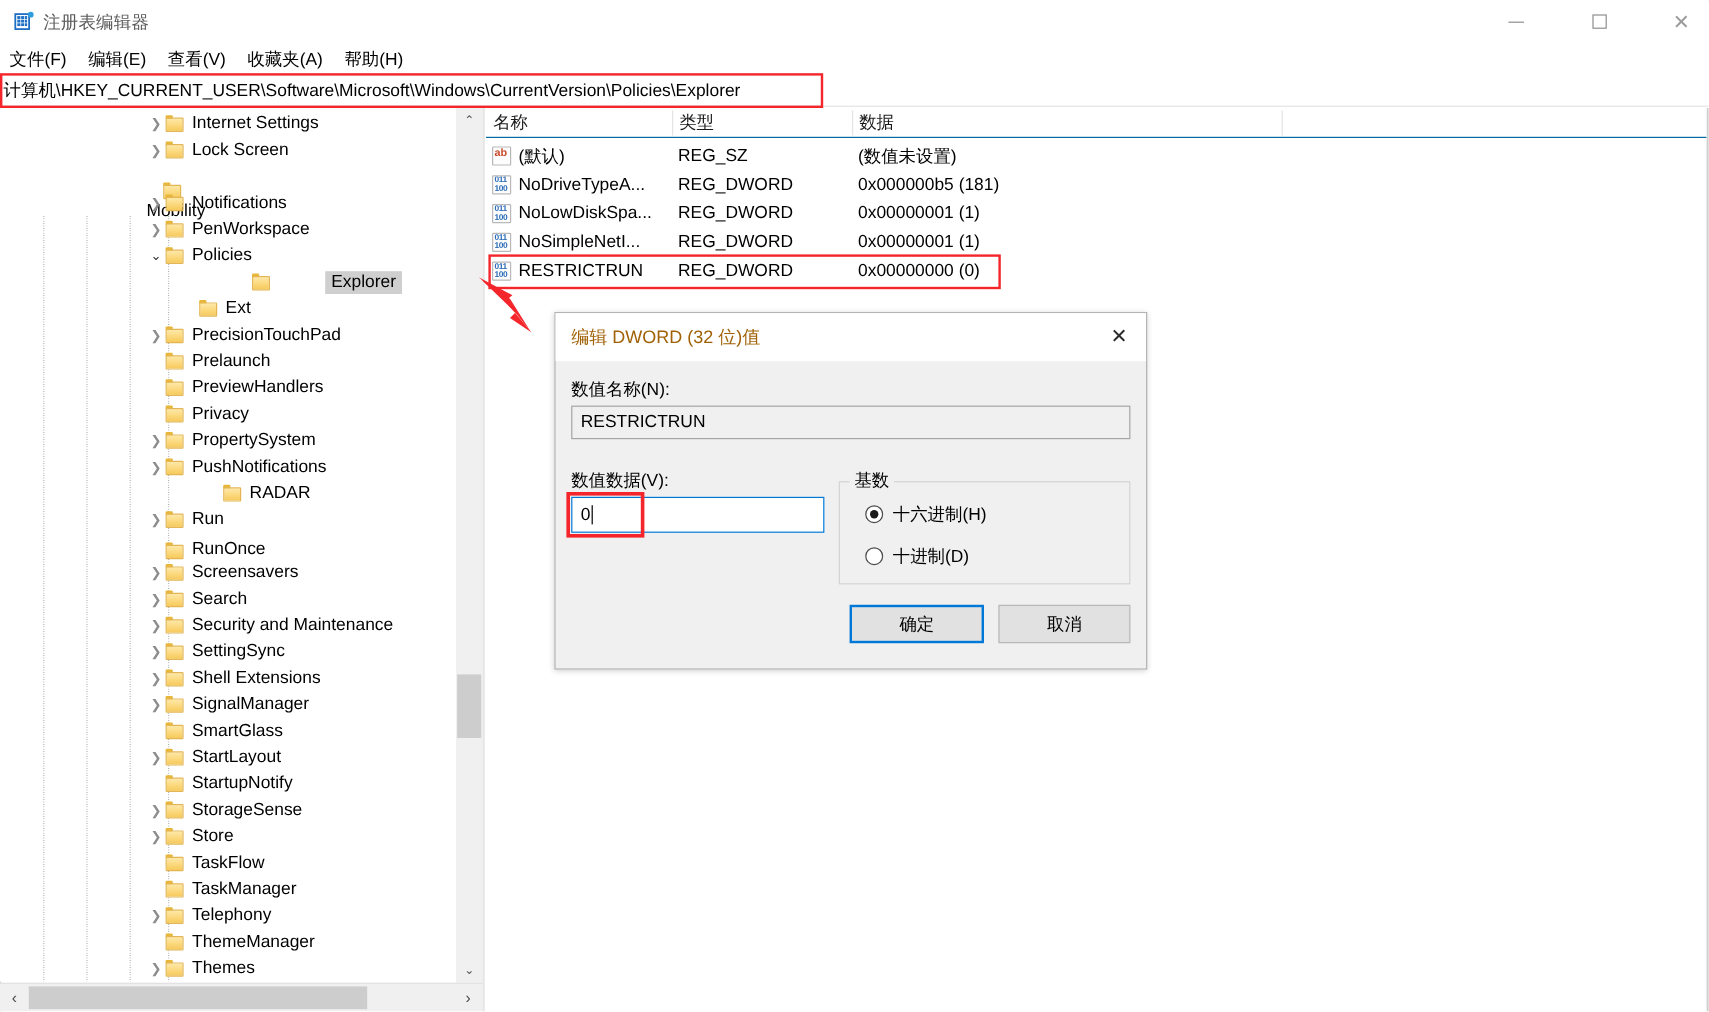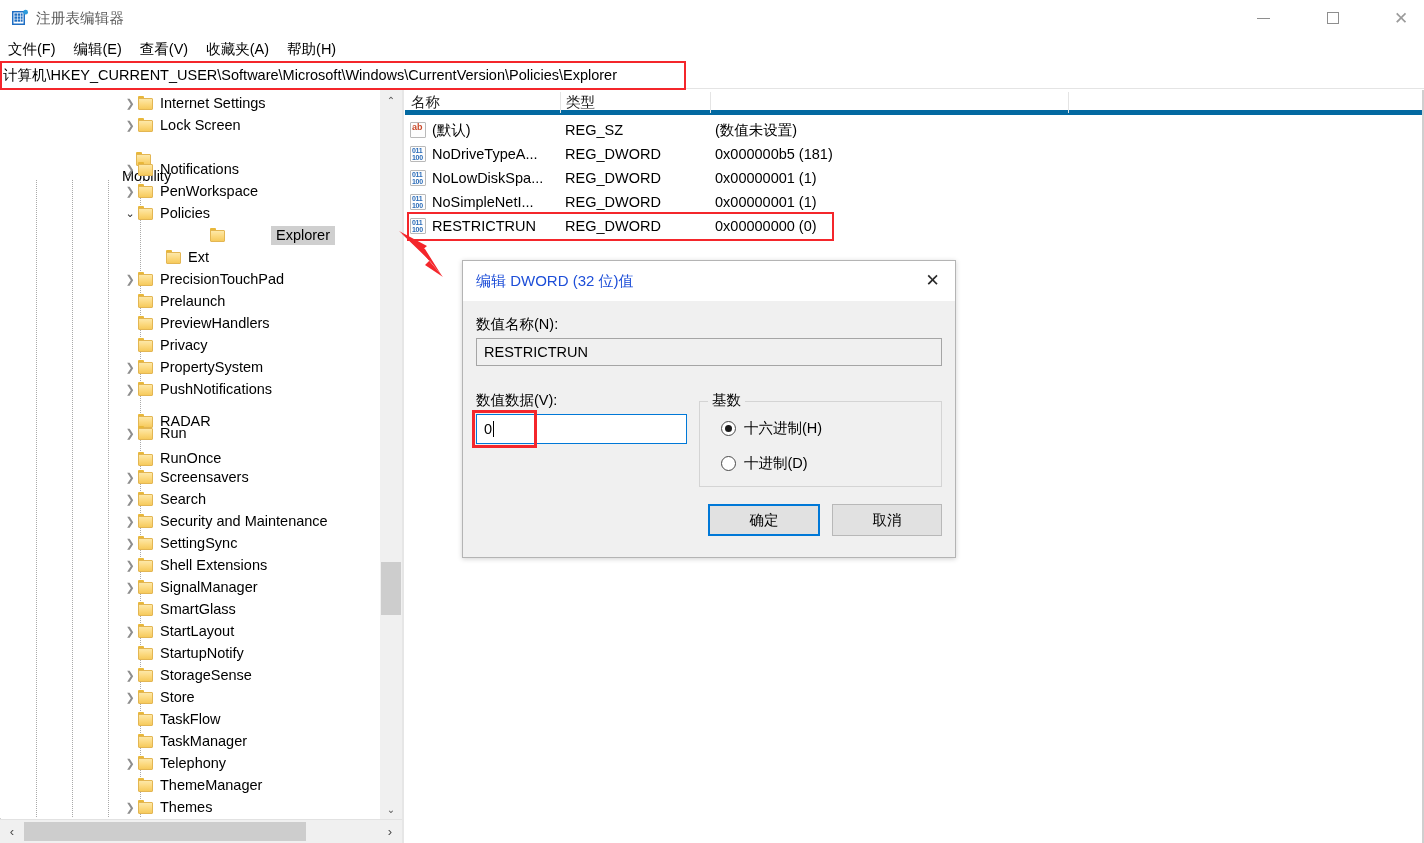--- a/index.html
+++ b/index.html
@@ -141,21 +141,21 @@
     position:absolute; left:24px; top:2px; width:282px; height:19px; background:#cdcdcd;
   }
 
   
   #list-pane{
     position:absolute; left:405px; top:90px; width:1017px; height:753px;
     background:#ffffff;
   }
   #list-header{
     position:absolute; left:0; top:0; width:1017px; height:25px;
-    border-bottom:5px solid #0369a1; background:#ffffff;
+    border-bottom:1px solid #0369a1; background:#ffffff;
   }
   .col-h{
     position:absolute; top:0; height:24px; display:flex; align-items:center;
     font-size:14.5px; color:#1a1a1a; padding-left:6px;
   }
   .col-sep{ position:absolute; top:2px; width:1px; height:21px; background:#e4e4e4; }
   #ch-name{ left:0; width:155px; }
   #ch-type{ left:155px; width:150px; }
   #ch-data{ left:305px; width:358px; }
 
@@ -206,21 +206,21 @@
   
   #dialog{
     position:absolute; left:462px; top:260px; width:494px; height:298px;
     background:#f0f0f0; border:1px solid #b4b4b4;
     box-shadow:0 1px 5px rgba(0,0,0,0.18);
   }
   #dlg-titlebar{
     position:absolute; left:0; top:0; width:492px; height:40px; background:#ffffff;
   }
   #dlg-title{
-    position:absolute; left:13px; top:11px; font-size:15px; color:#1d4ed8;
+    position:absolute; left:13px; top:11px; font-size:15px; color:#a16207;
   }
   #dlg-close{
     position:absolute; right:0px; top:0px; width:45px; height:38px;
     display:flex; align-items:center; justify-content:center;
     color:#2a2a2a; font-size:17px; font-weight:300;
   }
   #lbl-name{ position:absolute; left:13px; top:54px; font-size:14.5px; }
   #inp-name{
     position:absolute; left:13px; top:77px; width:466px; height:28px;
     background:#f0f0f0; border:1px solid #a5a5a5;
@@ -458,21 +458,21 @@
       <div class="tnode" style="top: 288px;">
         <div class="tw" style="margin-left: 122px;">
           <span class="chev">❯</span>
           <span class="folder">
             <span class="tab"></span>
             <span class="body"></span>
           </span>
           <span class="tlabel">PushNotifications</span>
         </div>
       </div>
-      <div class="tnode" style="top: 320px;">
+      <div class="tnode" style="top: 310px; padding-left: 48px;">
         <div class="tw" style="margin-left: 122px;">
           <span class="chev empty">❯</span>
           <span class="folder">
             <span class="tab"></span>
             <span class="body"></span>
           </span>
           <span class="tlabel">RADAR</span>
         </div>
       </div>
       <div class="tnode" style="top: 332px;">
@@ -672,20 +672,21 @@
 
 <div id="pane-divider"></div>
 <div id="right-outer-border"></div>
 
 <div id="list-pane">
   <div id="list-header">
     <div class="col-h" id="ch-name">名称</div>
     <div class="col-sep" style="left:155px;"></div>
     <div class="col-h" id="ch-type">类型</div>
     <div class="col-sep" style="left:305px;"></div>
+    <div class="col-h" id="ch-data">数据</div>
     <div class="col-sep" style="left:663px;"></div>
   </div>
   <div id="value-rows">
       <div class="vrow" style="top: 28px;">
         <span class="vicon">
           <span class="ico-sz" style="display: block;"></span>
         </span>
         <span class="vname">(默认)</span>
         <span class="vtype">REG_SZ</span>
         <span class="vdata">(数值未设置)</span>

